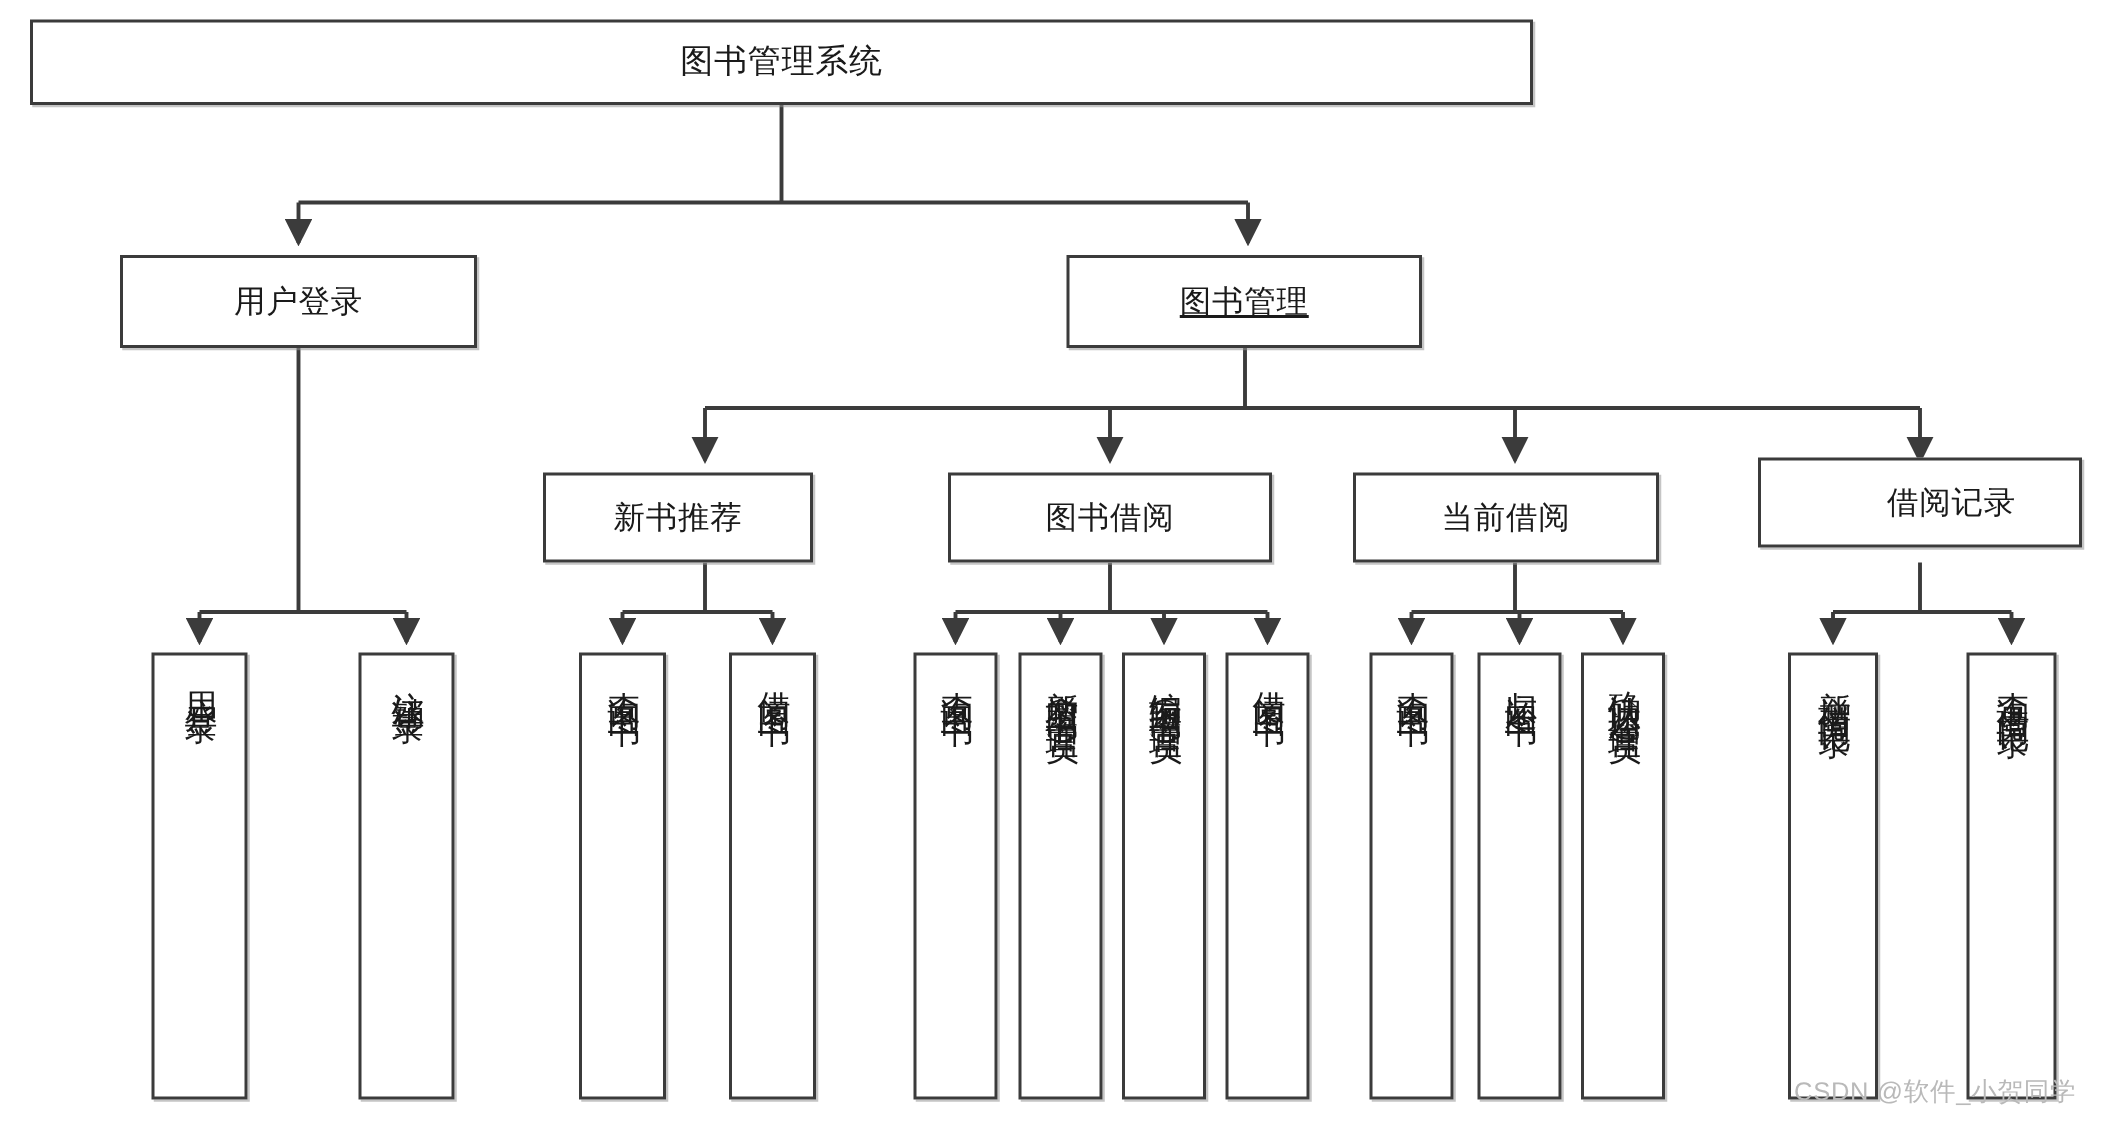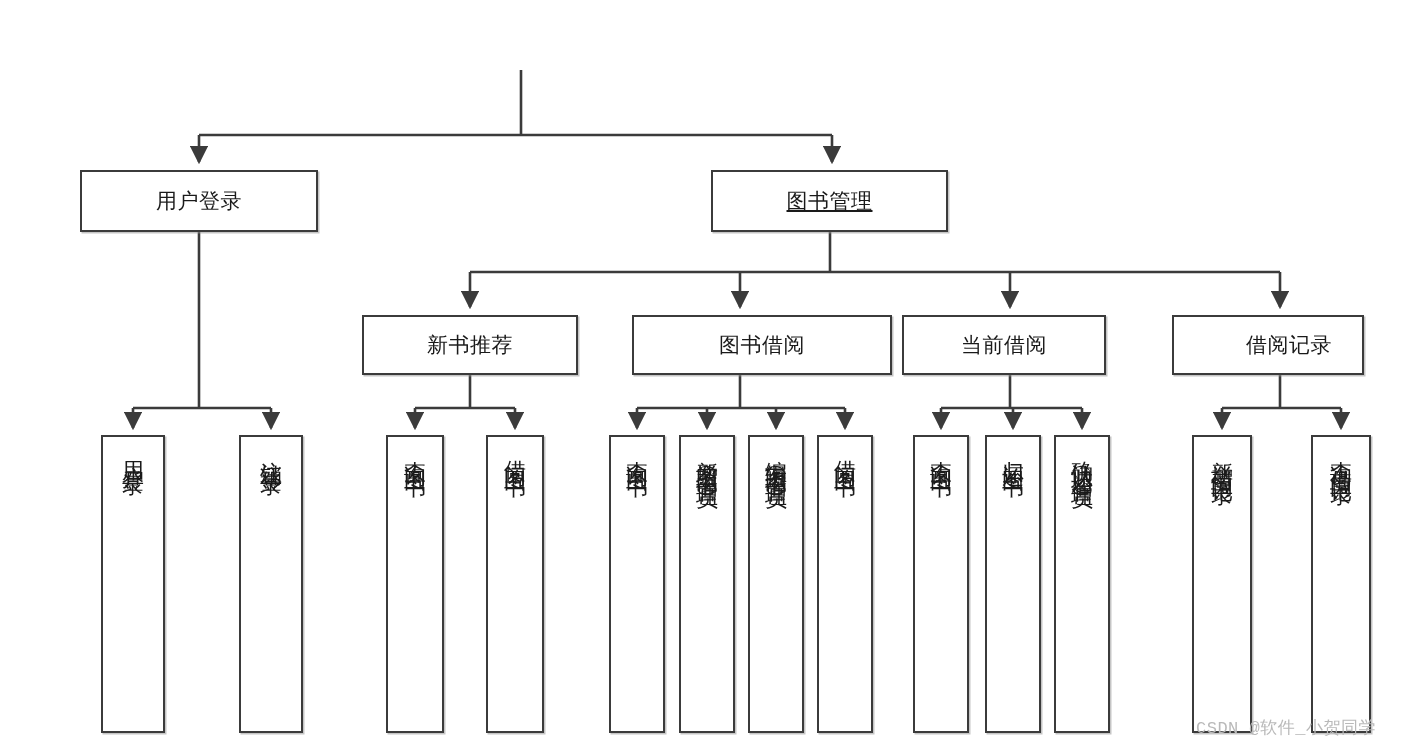--- a/index.html
+++ b/index.html
@@ -66,21 +66,21 @@
     max-height: 100%;
   }
   .node.v.tall .label {
     letter-spacing: 4px;
   }
   .watermark {
     position: absolute;
     font-size: 17px;
     color: #b9b9b9;
     white-space: nowrap;
-    font-family: Liberation Mono, monospace;
+    font-family: Liberation Sans, sans-serif;
     letter-spacing: 0.5px;
   }
 </style>
 </head>
 <body>
 
 <div id="canvas">
 
   <svg id="edges" viewBox="0 0 1405 747" xmlns="http://www.w3.org/2000/svg">
     <defs>
@@ -125,45 +125,48 @@
       <path d="M 1013 408 L 1013 428" marker-end="url(#arrow)"></path>
       <path d="M 1082 408 L 1082 428" marker-end="url(#arrow)"></path>
 
       <path d="M 1280 375 L 1280 408"></path>
       <path d="M 1222 408 L 1341 408"></path>
       <path d="M 1222 408 L 1222 428" marker-end="url(#arrow)"></path>
       <path d="M 1341 408 L 1341 428" marker-end="url(#arrow)"></path>
     </g>
   </svg>
 
+  <div class="node h root" style="left: 20px; top: 13px; width: 1002px; height: 57px;">
+    <span class="label">图书管理系统</span>
+  </div>
 
   <div class="node h" style="left: 80px; top: 170px; width: 238px; height: 62px;">
     <span class="label">用户登录</span>
   </div>
   <div class="node h" style="left: 711px; top: 170px; width: 237px; height: 62px; text-decoration: underline;">
     <span class="label">图书管理</span>
   </div>
 
   <div class="node v" style="left: 101px; top: 435px; width: 64px; height: 298px;">
     <span class="label">用户登录</span>
   </div>
   <div class="node v" style="left: 239px; top: 435px; width: 64px; height: 298px;">
     <span class="label">注销登录</span>
   </div>
 
-  <div class="node h" style="left: 362px; top: 315px; width: 216px; height: 60px;">
+  <div class="node h" style="left: 362px; top: 315px; width: 180px; height: 60px;">
     <span class="label">新书推荐</span>
   </div>
-  <div class="node h" style="left: 632px; top: 315px; width: 260px; height: 60px;">
+  <div class="node h" style="left: 632px; top: 315px; width: 216px; height: 60px;">
     <span class="label">图书借阅</span>
   </div>
   <div class="node h" style="left: 902px; top: 315px; width: 204px; height: 60px;">
     <span class="label">当前借阅</span>
   </div>
-  <div class="node h" style="left: 1172px; top: 315px; width: 192px; height: 60px; padding-left: 42px;">
+  <div class="node h" style="left: 1172px; top: 305px; width: 216px; height: 60px; padding-left: 42px;">
     <span class="label">借阅记录</span>
   </div>
 
   <div class="node v" style="left: 386px; top: 435px; width: 58px; height: 298px;">
     <span class="label">查询图书</span>
   </div>
   <div class="node v" style="left: 486px; top: 435px; width: 58px; height: 298px;">
     <span class="label">借阅图书</span>
   </div>
 

